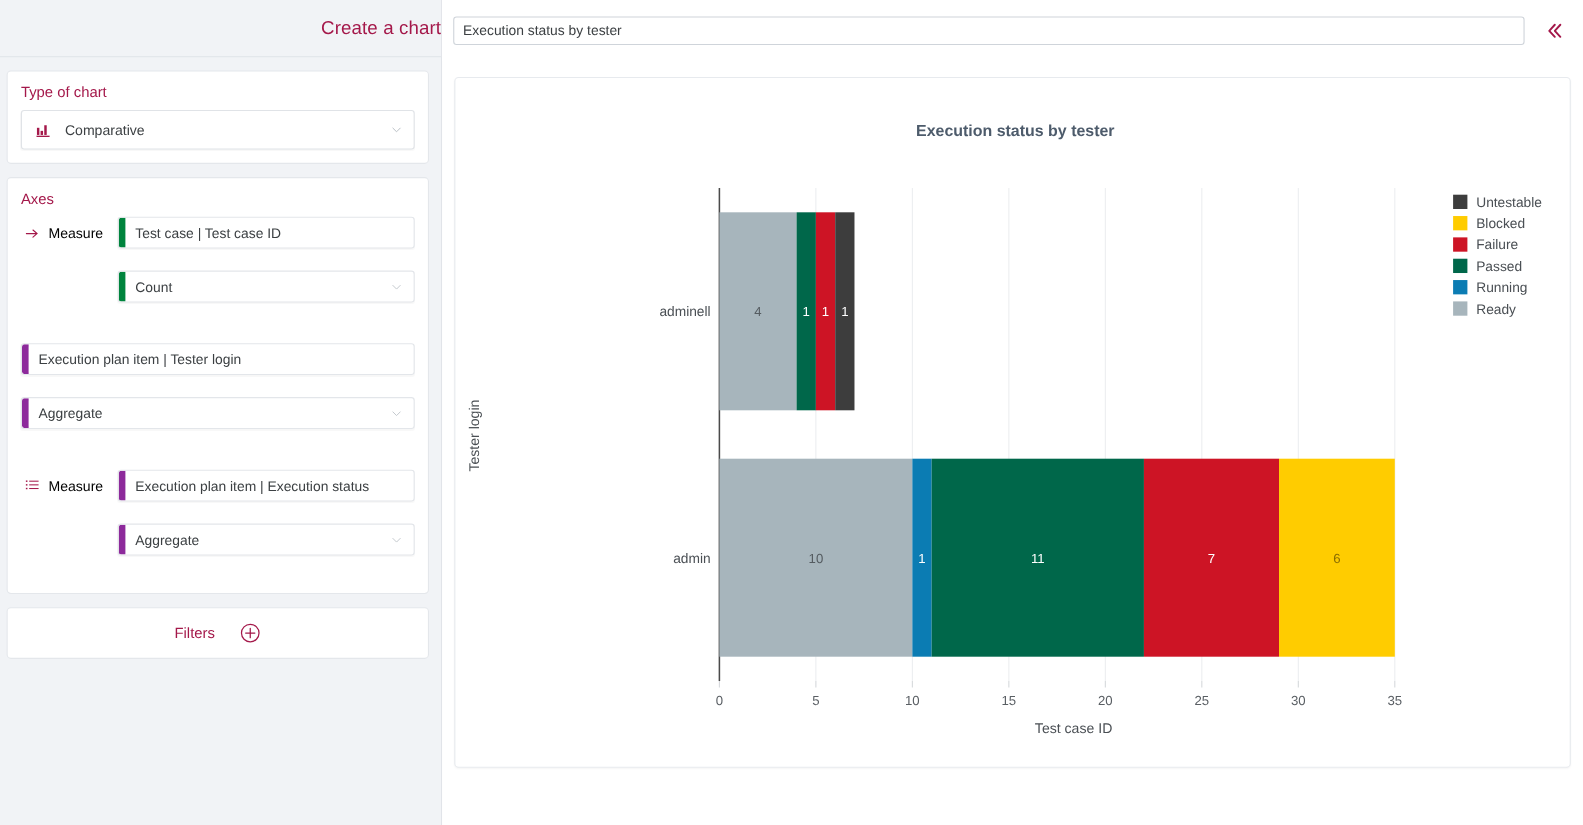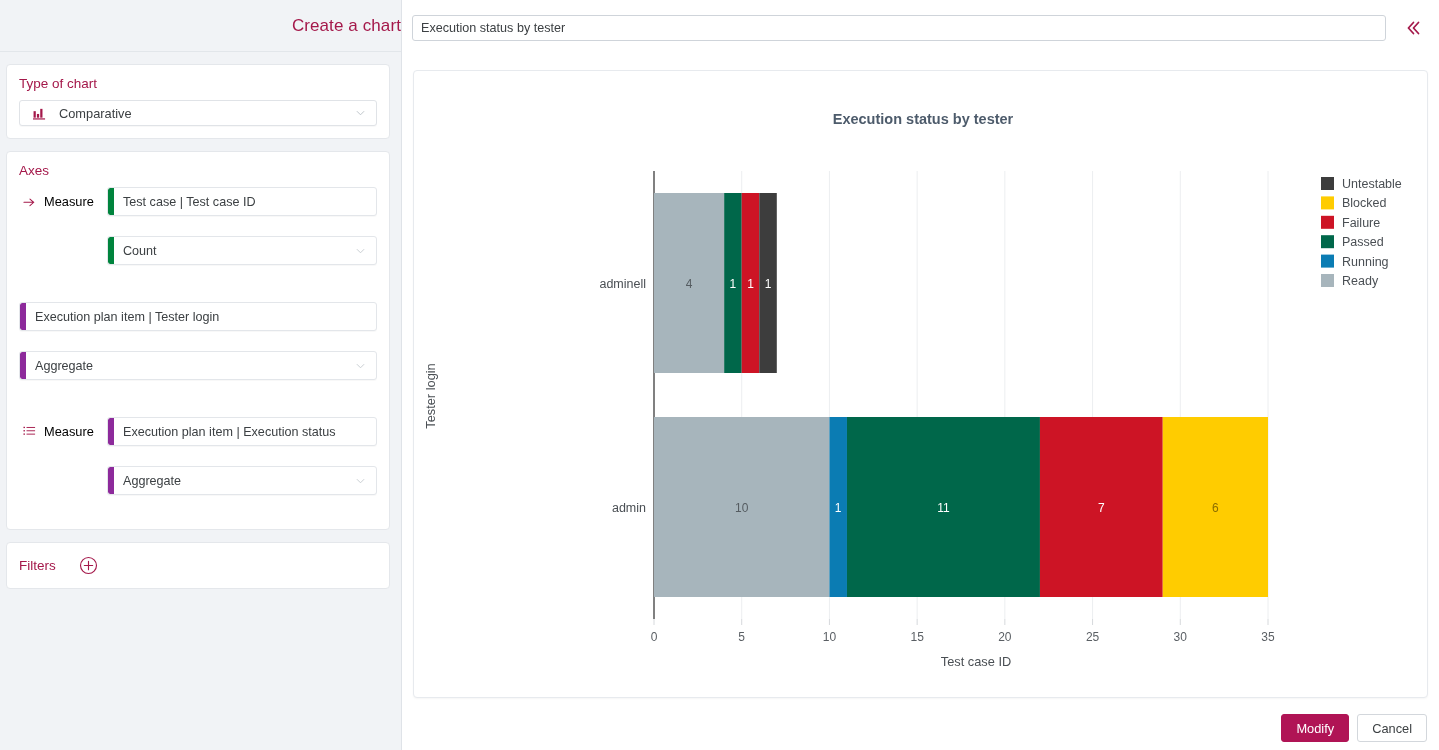--- a/index.html
+++ b/index.html
@@ -56,21 +56,21 @@
   }
   .radio.checked { border: 1.6px solid #a4184a; }
   .radio.checked:after {
     content: ""; position: absolute; left: 2.2px; top: 2.2px;
     width: 6.4px; height: 6.4px; border-radius: 50%; background: #a4184a;
   }
   .radio-label { font-size: 12.8px; color: #3c4043; }
 
   
   .select {
-    height: 26px;
+    height: 36px;
     border: 1px solid #e0e3e7;
     border-radius: 3px;
     background: #fff;
     display: flex; align-items: center;
     position: relative;
     box-shadow: 0 1px 1px rgba(0,0,0,.03);
   }
   .select .chart-icon { margin: 0 13px 0 13px; display: flex; }
   .select .sel-text { font-size: 12.8px; color: #3c4043; }
   .chev {
@@ -100,21 +100,21 @@
     overflow: hidden;
   }
   .bar-accent { width: 6px; height: 100%; flex: 0 0 6px; border-radius: 2px 0 0 2px; }
   .bar-green { background: #00843d; }
   .bar-purple { background: #8d2a9b; }
   .field-text { font-size: 12.6px; color: #3c4043; padding-left: 9px; }
   .group-gap { height: 14px; }
 
   
   #filters-card {
-    display: flex; align-items: center; justify-content: flex-start;
+    display: flex; align-items: center; justify-content: center;
     padding: 13px 12px;
     gap: 23px;
   }
   .plus-icon { width: 19px; height: 19px; }
 
   
   #right-side { flex: 1; position: relative; background: #ffffff; height: 750px; }
   #top-bar {
     height: 56px; display: flex; align-items: center;
     padding: 0 8px 0 10px;
@@ -356,19 +356,15 @@
           <text x="928" y="155.8" font-family="&quot;Liberation Sans&quot;, sans-serif" font-size="12.5" fill="#4a4f54">Failure</text>
           <rect x="907" y="164.2" width="13" height="13" fill="#00674a"></rect>
           <text x="928" y="175.2" font-family="&quot;Liberation Sans&quot;, sans-serif" font-size="12.5" fill="#4a4f54">Passed</text>
           <rect x="907" y="183.6" width="13" height="13" fill="#0b7cb3"></rect>
           <text x="928" y="194.6" font-family="&quot;Liberation Sans&quot;, sans-serif" font-size="12.5" fill="#4a4f54">Running</text>
           <rect x="907" y="203" width="13" height="13" fill="#a7b5bc"></rect>
           <text x="928" y="214" font-family="&quot;Liberation Sans&quot;, sans-serif" font-size="12.5" fill="#4a4f54">Ready</text>
         </svg>
     </div>
 
-    <div id="footer">
-      <div class="btn" id="modify-btn">Modify</div>
-      <div class="btn" id="cancel-btn">Cancel</div>
-    </div>
 
   </div>
 </div>
 
 </body></html>

